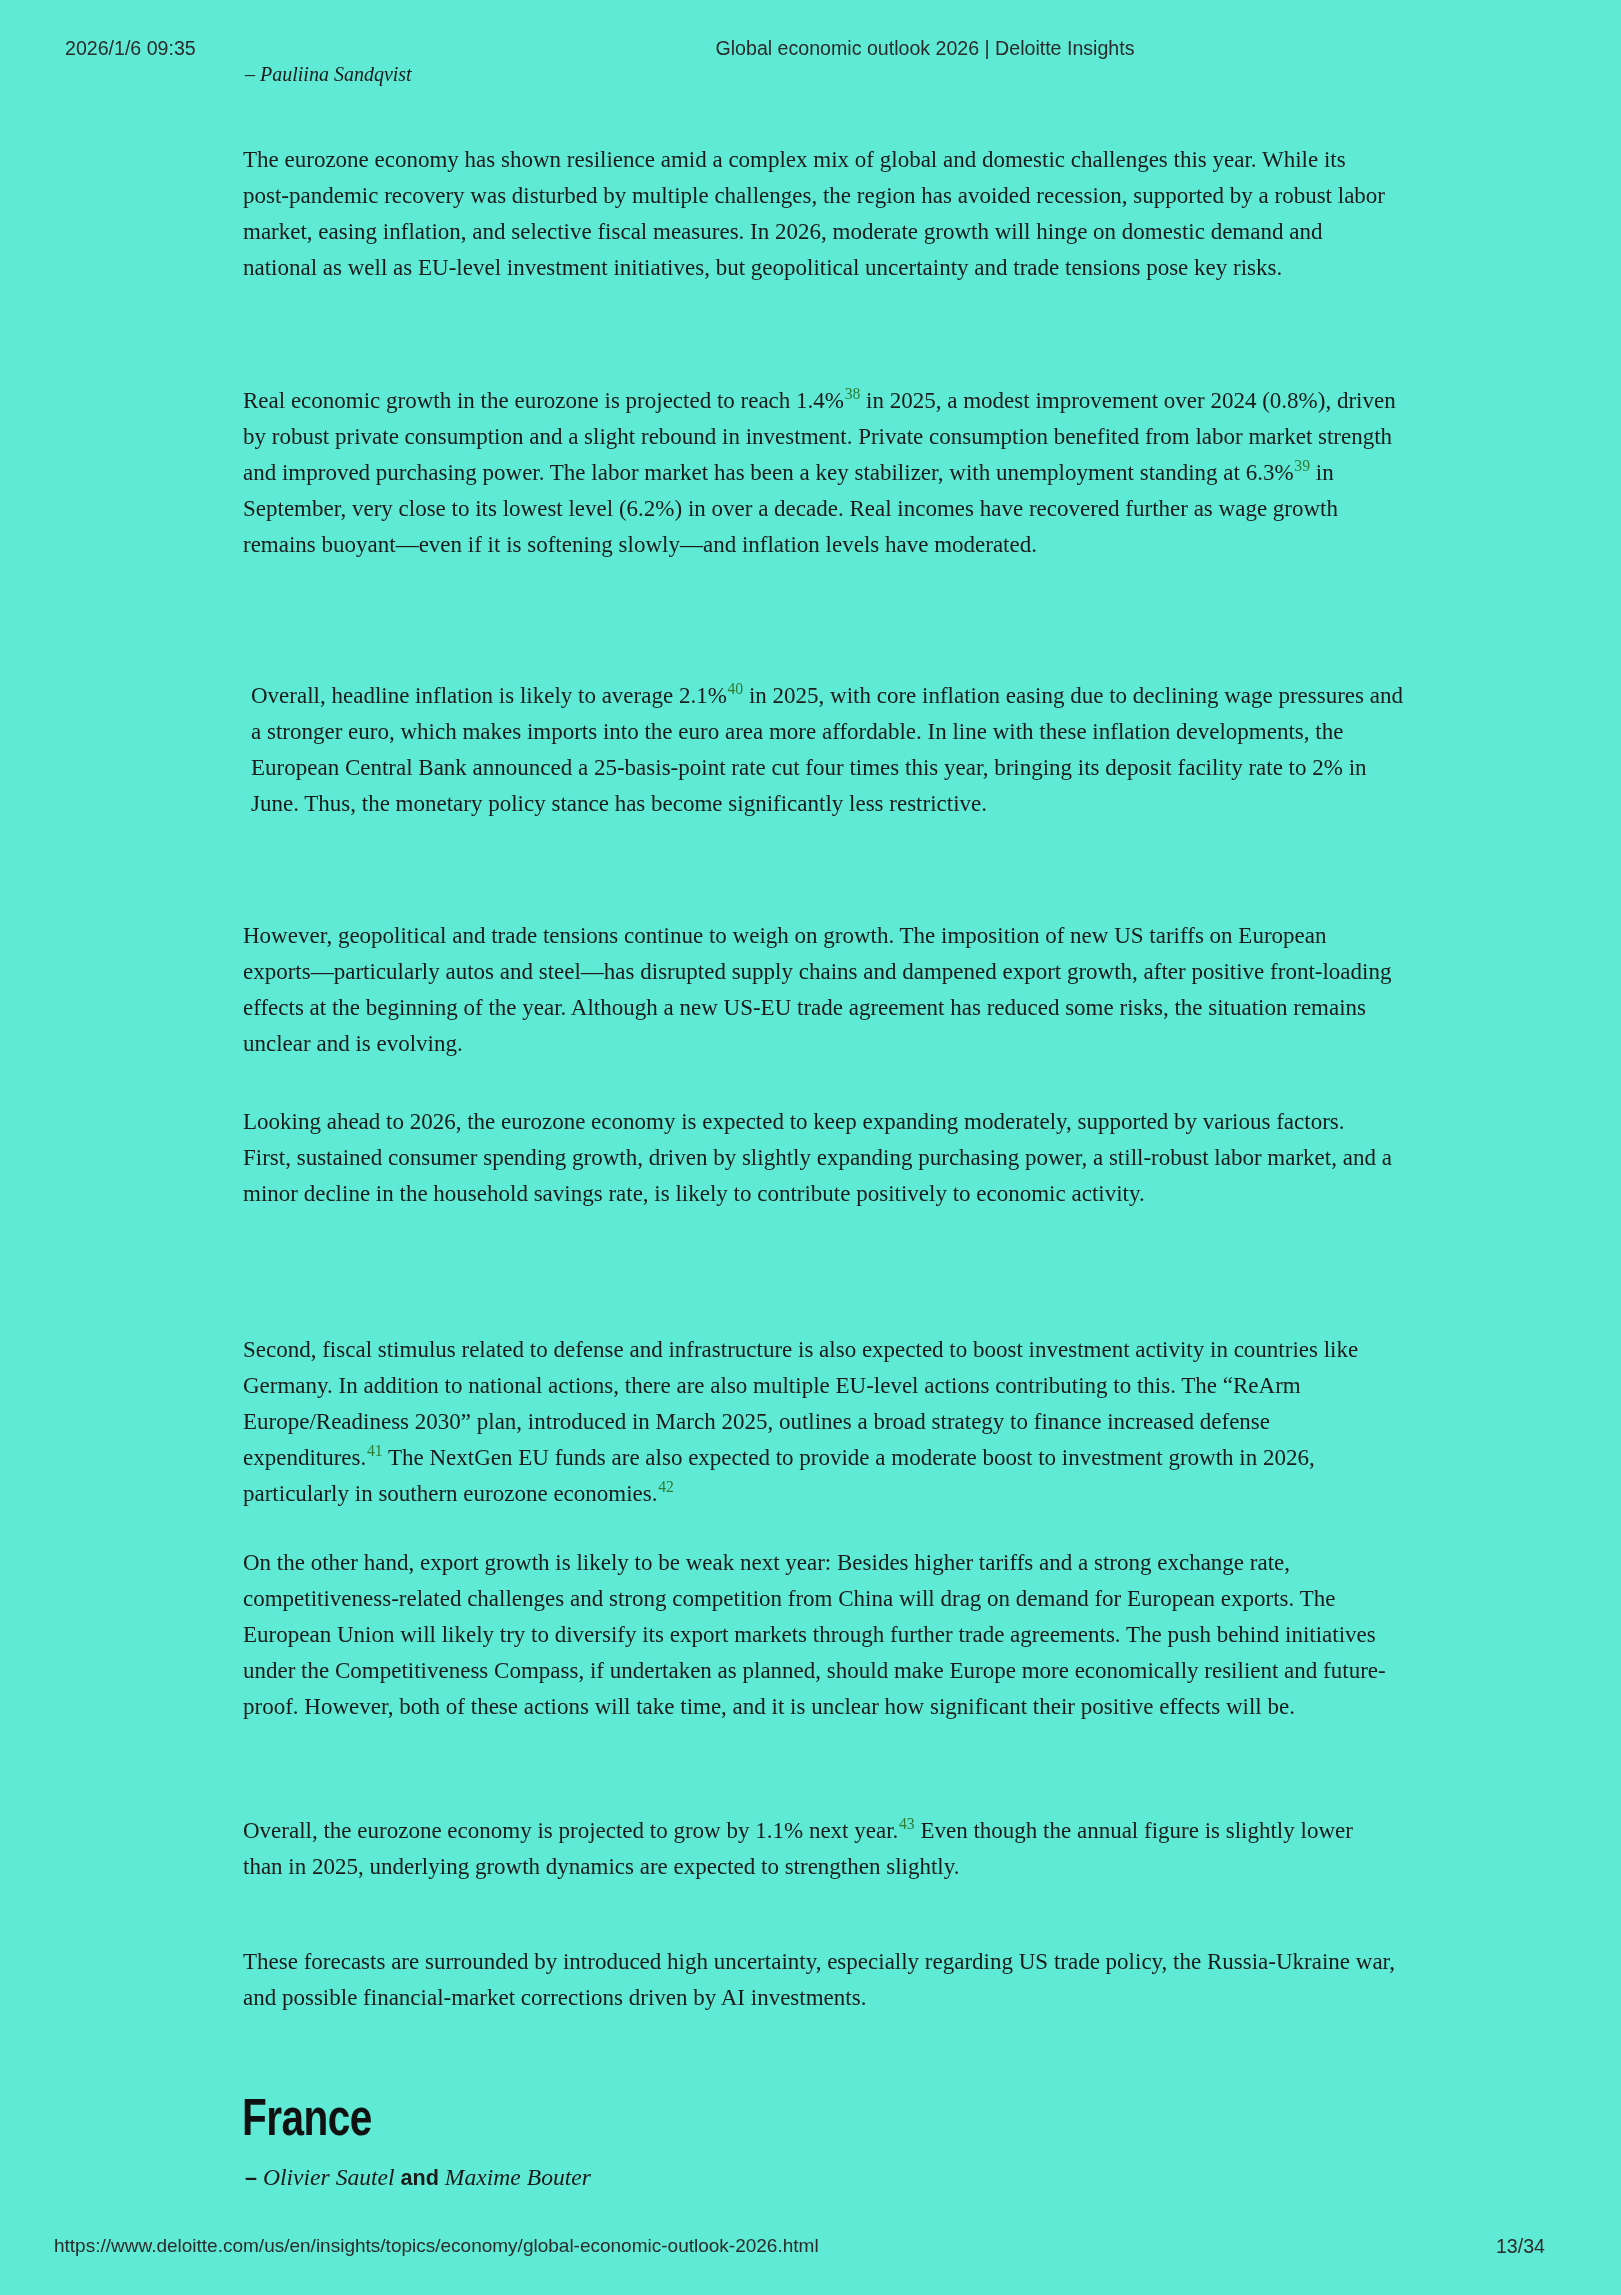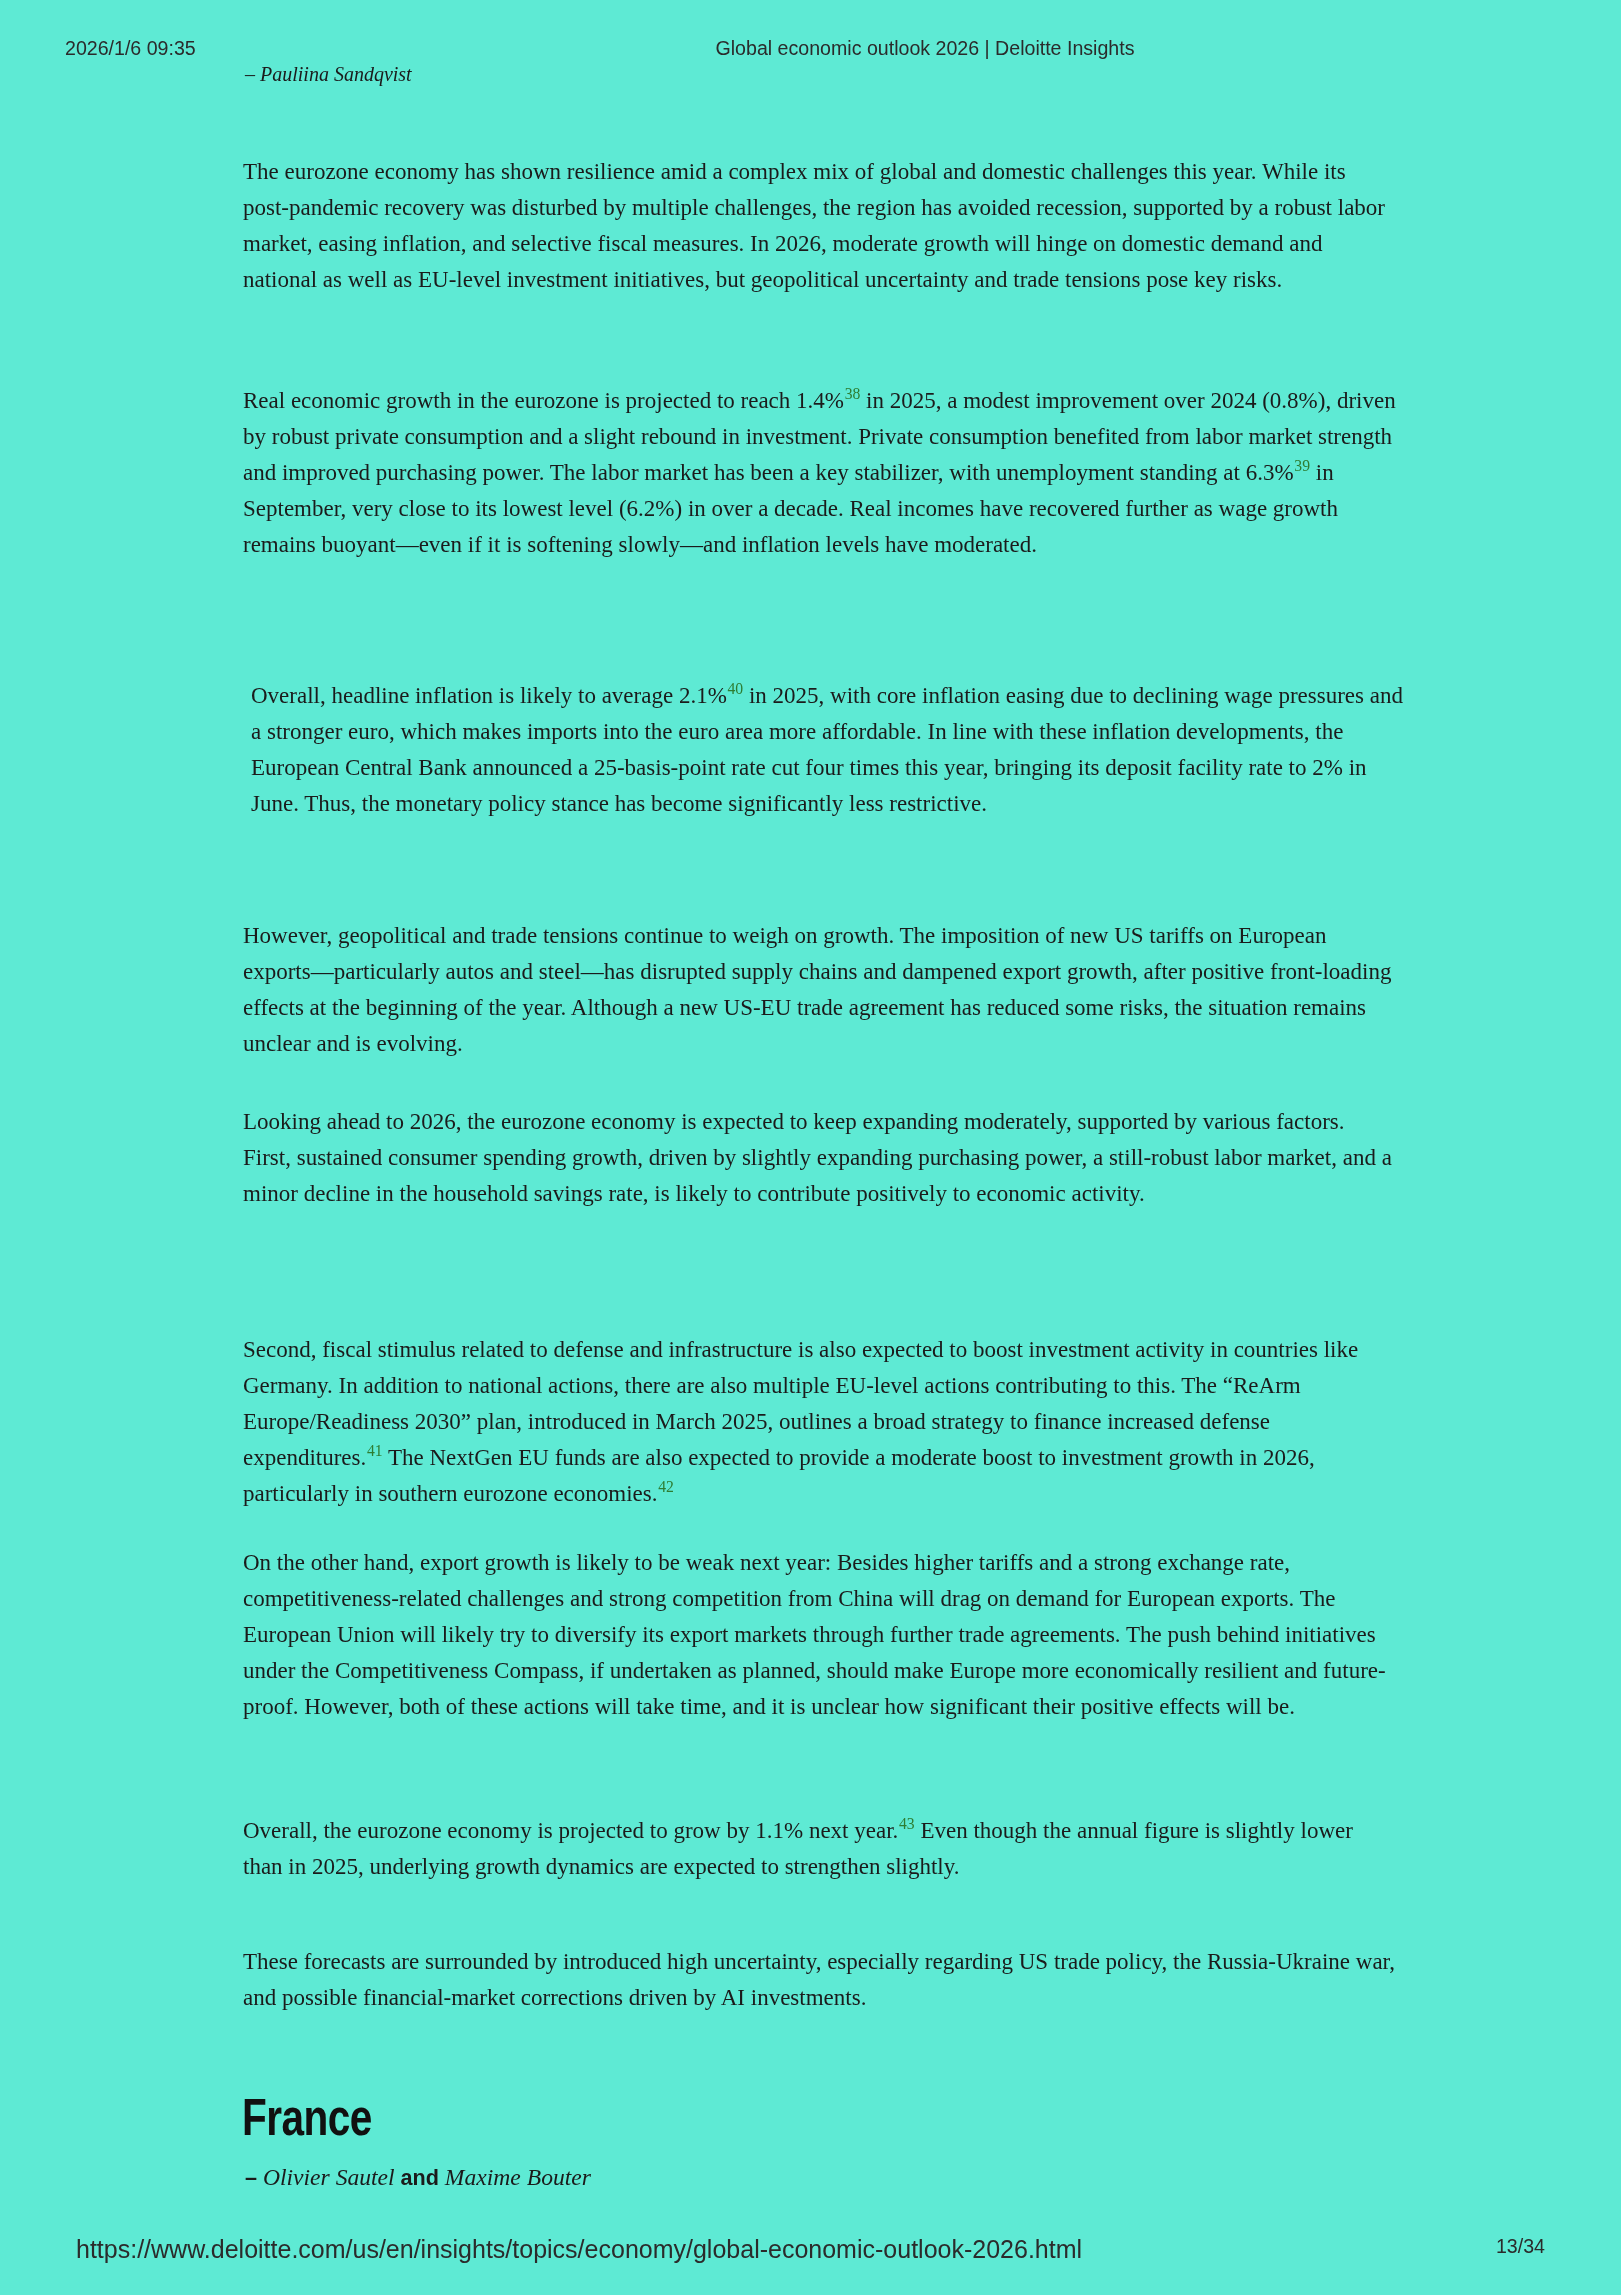--- a/index.html
+++ b/index.html
@@ -10,21 +10,21 @@
   }
   .page { position: absolute; inset: 0; background: #5eead4; }
 
   
   .chrome-text {
     font-family: "Liberation Sans", "DejaVu Sans", sans-serif;
     font-size: 19.6px; color: #2b2b2b; white-space: nowrap;
   }
   .header-date { position: absolute; left: 65px; top: 37px; }
   .header-title { position: absolute; left: 925px; top: 37px; transform: translateX(-50%); }
-  .footer-url { position: absolute; left: 76px; top: 2235px; font-size: 25px; }
+  .footer-url { position: absolute; left: 54px; top: 2235px; font-size: 19px; }
   .footer-page { position: absolute; right: 77px; top: 2235px; }
 
   
   .byline-top {
     position: absolute; left: 245px; top: 63px;
     font-style: italic; font-size: 20px; color: #1b1b1b;
   }
   .byline-bottom {
     position: absolute; left: 245px; top: 2164px;
     font-size: 23.6px; color: #1b1b1b;
@@ -34,21 +34,21 @@
     font-family: "Liberation Sans", sans-serif;
     font-weight: bold; font-size: 21.6px; font-style: normal;
   }
 
   
   .article { position: absolute; left: 243px; top: 0; width: 1153px; color: #1b1b1b; }
   .article p {
     position: absolute; left: 0; width: 1153px;
     font-size: 23px; line-height: 36px; text-align: left;
   }
-  .p1 { top: 154px; font-family: Liberation Serif, serif;  } .p2 { top: 383px;  } .p3 { top: 678px; margin-left: 8px; }
+  .p1 { top: 142px; font-family: Liberation Serif, serif;  } .p2 { top: 383px;  } .p3 { top: 678px; margin-left: 8px; }
   .p4 { top: 910px; margin-top: 8px; } .p5 { top: 1104px; } .p6 { top: 1332px; }
   .p7 { top: 1545px; } .p8 { top: 1813px; } .p9 { top: 1944px; }
 
   sup.fn {
     color: var(--fn-green, #2e7d32);
     font-size: 15.7px; line-height: 1; vertical-align: super;
     margin-left: 0.7px; cursor: pointer;
   }
 
   .section-heading {

